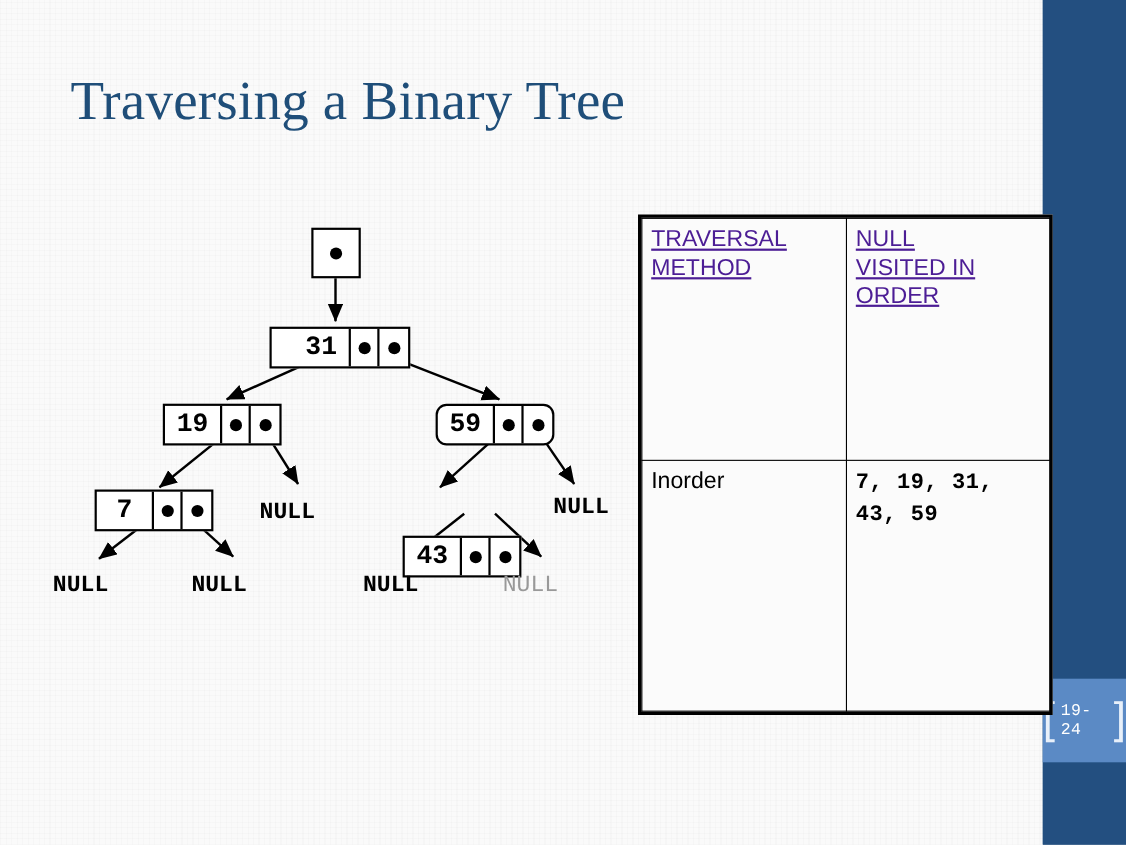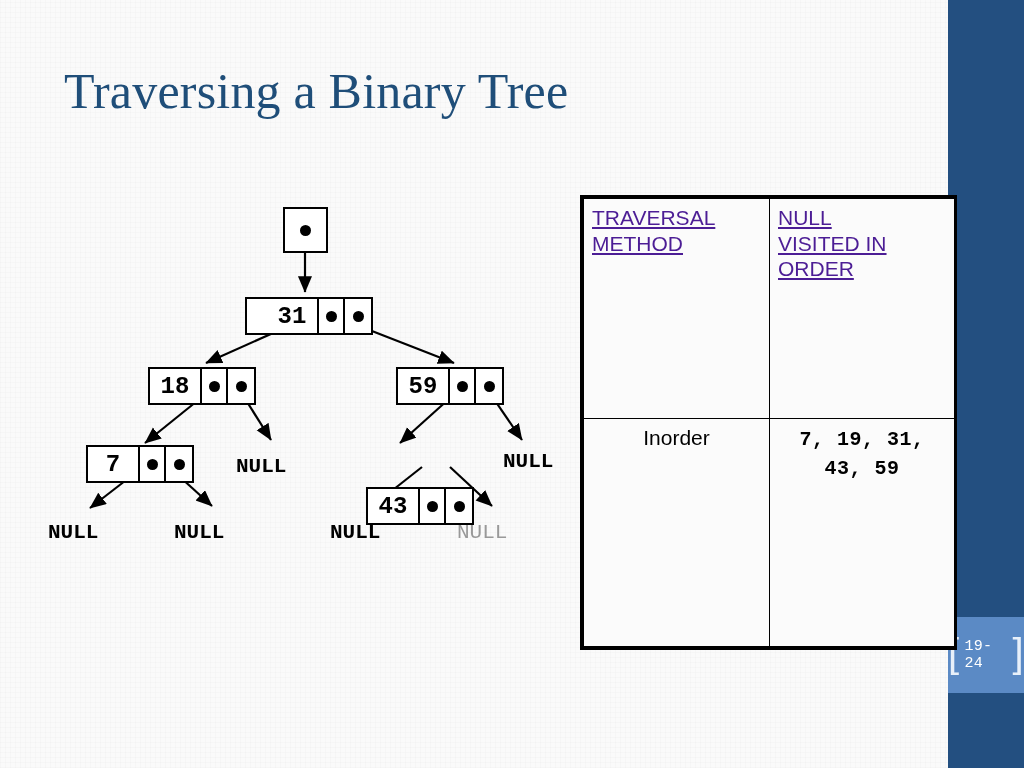--- a/index.html
+++ b/index.html
@@ -200,21 +200,21 @@
   }
   .nodes-text {
     font-family: "Liberation Mono", monospace;
     font-weight: bold;
     font-size: 20px;
     color: #000000;
     line-height: 1.45;
     letter-spacing: 0.5px;
   }
   #traversal-table tr.header-row td { height: 110px; }
-  #traversal-table tr.data-row td { height: 114px; text-align: center; }
+  #traversal-table tr.data-row td { height: 114px; }
 </style>
 </head>
 <body>
 
 <div id="slide">
 
   <div class="band">
     <div class="band-inner"></div>
   </div>
   <div class="page-badge">
@@ -268,30 +268,30 @@
       <span class="cell val">31</span>
       <span class="cell ptr left-ptr">
           <span class="dot"></span>
         </span>
       <span class="cell ptr">
           <span class="dot"></span>
         </span>
     </div>
 
     <div class="node" style="left:148px; top:367px;">
-      <span class="cell val">18</span>
-      <span class="cell ptr left-ptr">
-          <span class="dot"></span>
-        </span>
-      <span class="cell ptr">
-          <span class="dot"></span>
-        </span>
-    </div>
-
-    <div class="node" style="left:396px; top:367px;">
+      <span class="cell val">19</span>
+      <span class="cell ptr left-ptr">
+          <span class="dot"></span>
+        </span>
+      <span class="cell ptr">
+          <span class="dot"></span>
+        </span>
+    </div>
+
+    <div class="node" style="left:396px; top:367px;border-radius:10px;">
       <span class="cell val">59</span>
       <span class="cell ptr left-ptr">
           <span class="dot"></span>
         </span>
       <span class="cell ptr">
           <span class="dot"></span>
         </span>
     </div>
 
     <div class="node" style="left:86px; top:445px;">

